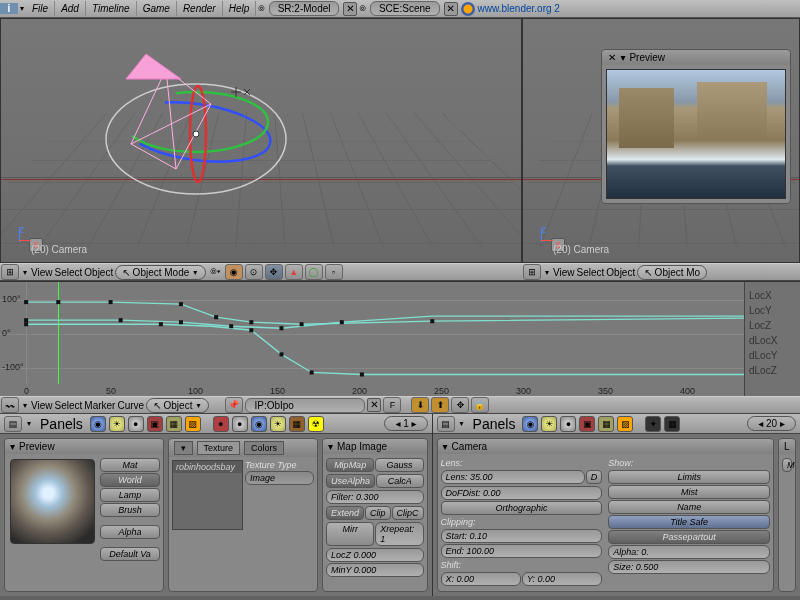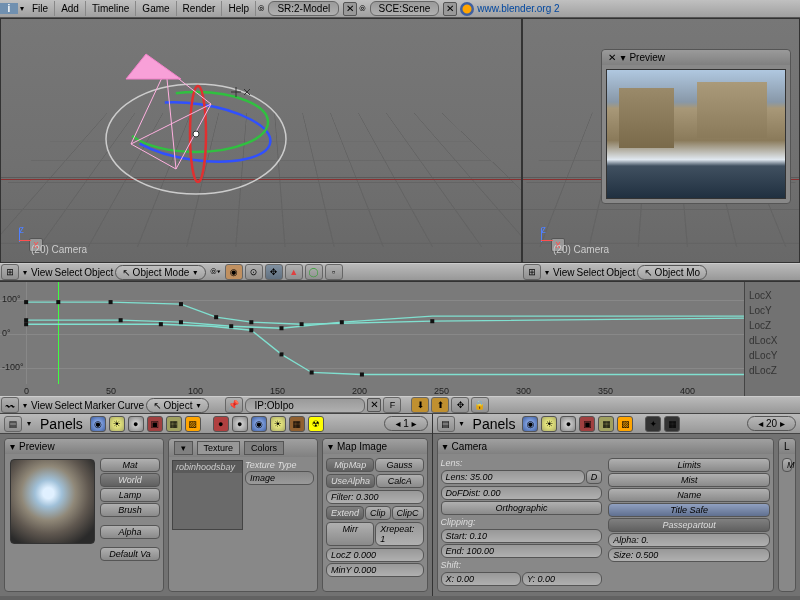--- a/index.html
+++ b/index.html
@@ -1,18 +1,18 @@
 <!DOCTYPE html>
 <html><head>
 <meta charset="utf-8">
 <style>
 * { margin:0; padding:0; box-sizing:border-box; font-family:Arial,sans-serif; font-size:10px; }
 body { background:#626262; width:800px; height:600px; overflow:hidden; position:relative; }
 .hdr { height:18px; background:linear-gradient(#c0c0c0,#a0a0a0); display:flex; align-items:center; border-bottom:1px solid #555; }
-.hdr .btn, .hdr .menu { padding:2px 6px; cursor:pointer; border-right:1px solid #888; }
+.hdr .btn, .hdr .menu { padding:2px 6px; cursor:pointer; border-right:1px solid #888;font-style:italic; }
 .info-icon { background:#7090b0; color:#fff; width:18px; text-align:center; font-weight:bold; }
 .dd { font-size:8px; padding:0 2px; }
 .field { background:linear-gradient(#9a9a9a,#b0b0b0); border:1px solid #666; border-radius:6px; padding:1px 8px; margin:0 2px; display:flex; align-items:center; }
 .x { background:#999; border:1px solid #555; width:14px; height:14px; text-align:center; line-height:12px; border-radius:2px; margin-left:2px; cursor:pointer; }
 .blender-ico { width:14px; height:14px; background:radial-gradient(circle,#ffa500 40%,#4060a0 50%); border-radius:50%; margin:0 3px; }
 .link { color:#0348a0; }
 
 .viewports { display:flex; height:245px; }
 .vp { flex:1; background:linear-gradient(#777 0%,#707070 60%,#686868 100%); position:relative; border:1px solid #333; overflow:hidden; }
 .vp.right { flex:0 0 278px; }
@@ -394,20 +394,21 @@
             <div class="seclbl">Clipping:</div>
             <div class="pfield num">Start: 0.10</div>
             <div class="pfield num">End: 100.00</div>
             <div class="seclbl">Shift:</div>
             <div class="row2">
                 <div class="pfield num">X: 0.00</div>
                 <div class="pfield num">Y: 0.00</div>
               </div>
           </div>
           <div style="flex:1">
+            <div class="seclbl">Show:</div>
             <div class="pbtn">Limits</div>
             <div class="pbtn">Mist</div>
             <div class="pbtn">Name</div>
             <div class="pbtn blue">Title Safe</div>
             <div class="pbtn dark">Passepartout</div>
             <div class="pfield num">Alpha: 0.</div>
             <div class="pfield num">Size: 0.500</div>
           </div>
         </div>
       </div>

